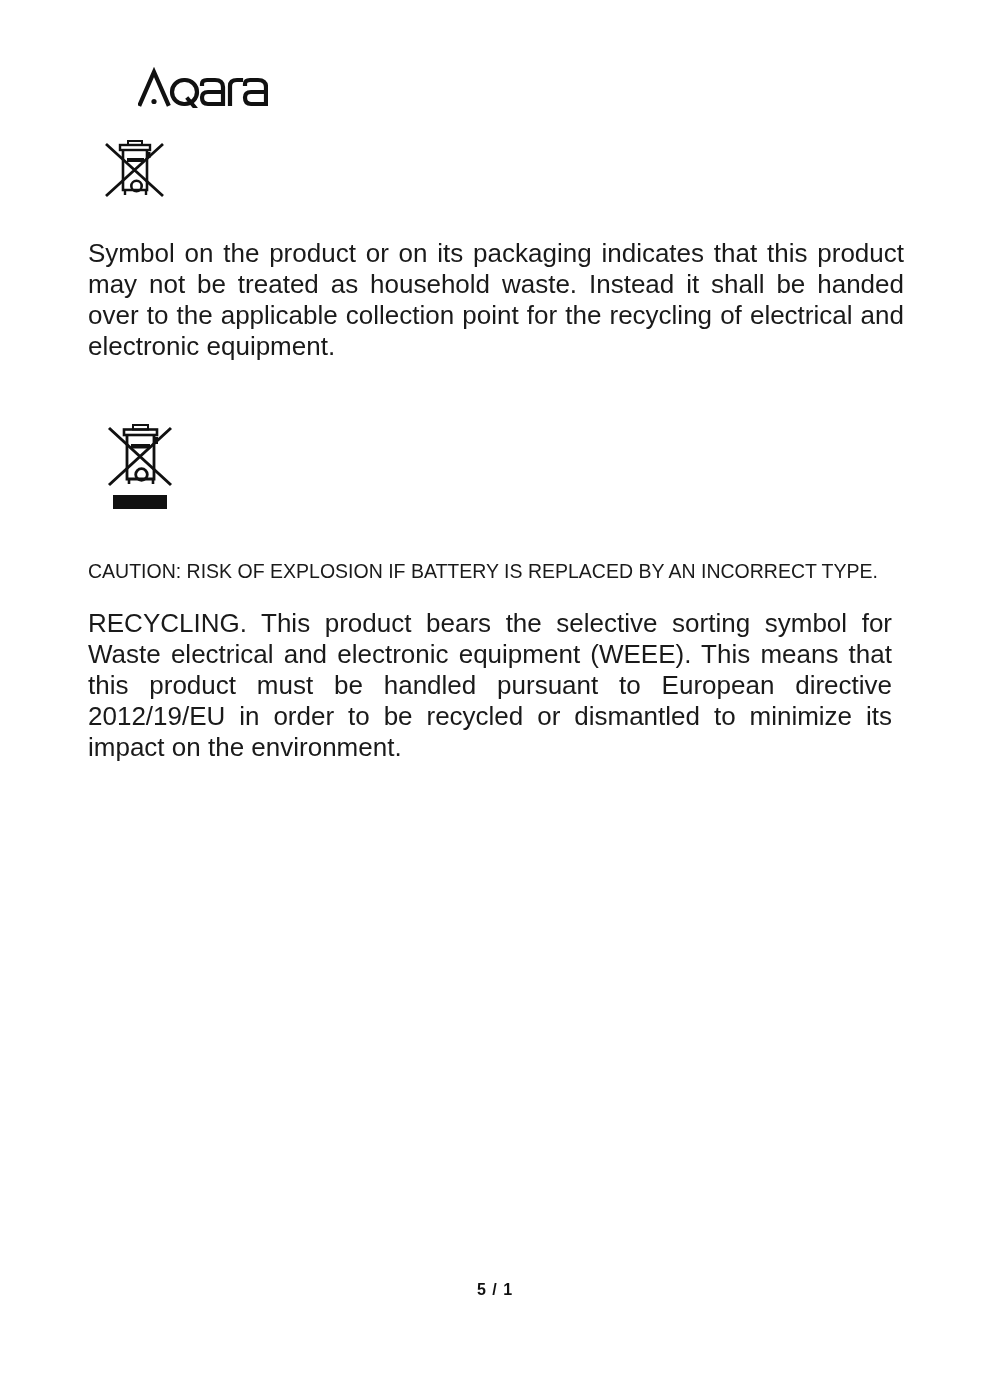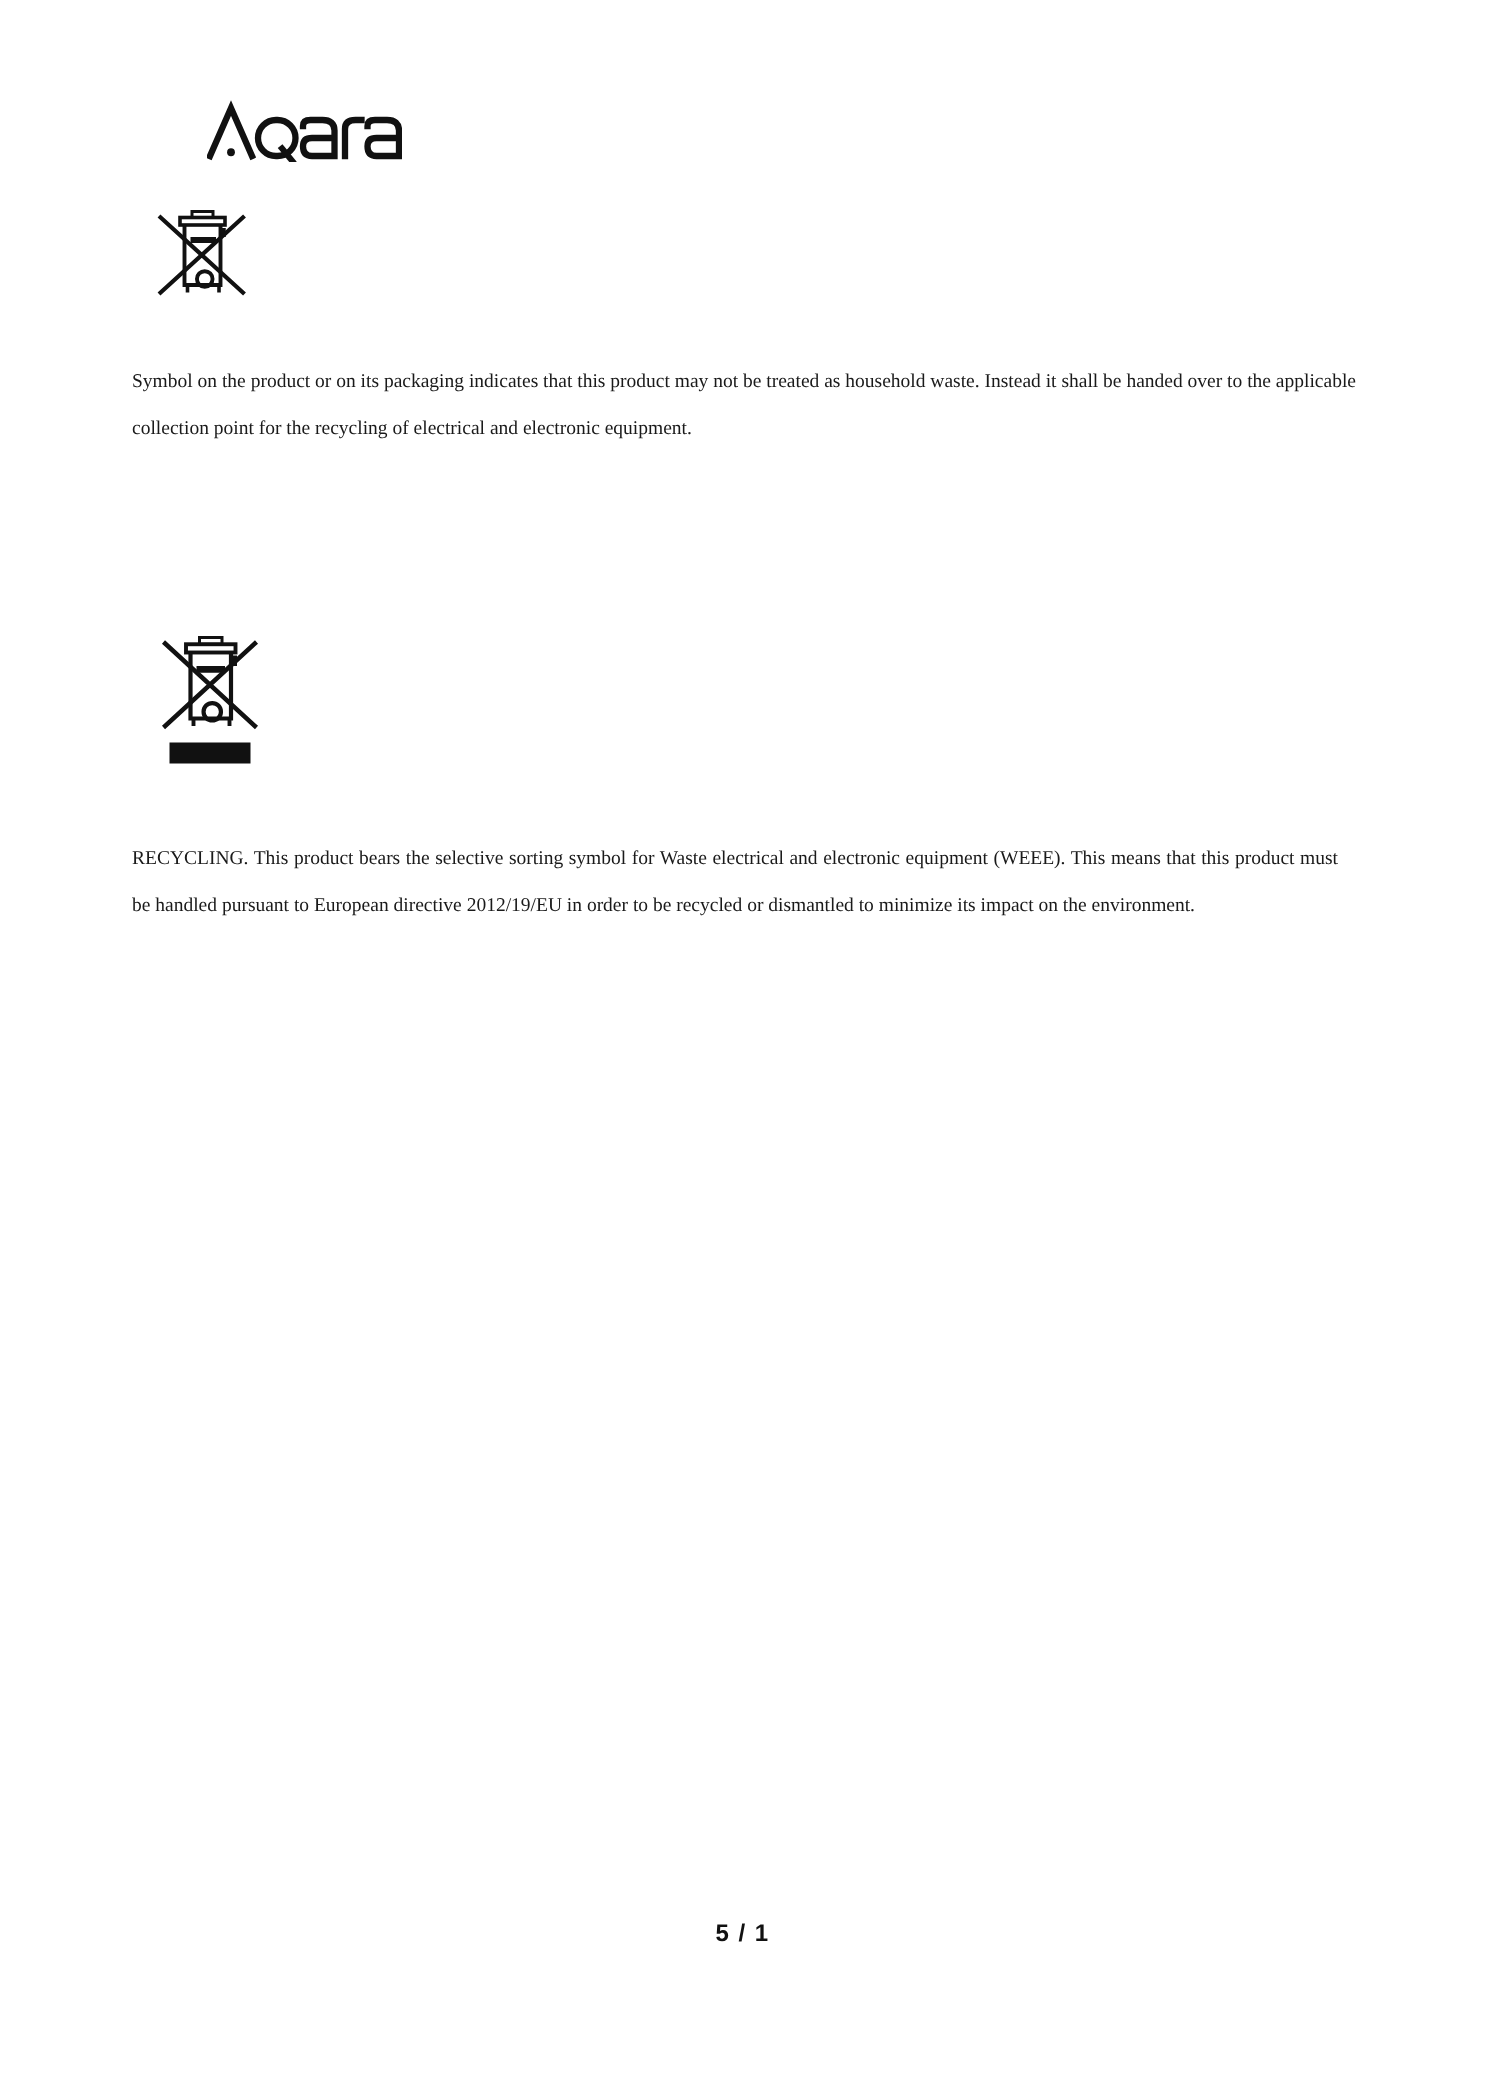--- a/index.html
+++ b/index.html
@@ -52,27 +52,26 @@
   .weee-1 svg, .weee-2 svg { display: block; }
 
   
   .content {
     position: absolute;
     left: 88px;
     top: 238px;
     width: 816px;
   }
   .para {
-    font-size: 13px;
+    font-size: 26px;
     line-height: 31px;
     text-align: justify;
     text-justify: inter-word;
     margin: 0;
     color: #1a1a1a;
-    font-family: Liberation Serif, serif;
   }
 
   .block-caution {
     position: absolute;
     left: 88px;
     top: 556px;
     width: 816px;
   }
   .caution-line {
     font-size: 19.5px;
@@ -164,20 +163,21 @@
 
       <rect x="8" y="78" width="54" height="14" fill="#111111"></rect>
     </svg>
   </div>
 
   <div class="content">
     <p class="para para-last">Symbol on the product or on its packaging indicates that this product may not be treated as household waste. Instead it shall be handed over to the applicable collection point for the recycling of electrical and electronic equipment.</p>
   </div>
 
   <div class="block-caution">
+    <p class="caution-line">CAUTION: RISK OF EXPLOSION IF BATTERY IS REPLACED BY AN INCORRECT TYPE.</p>
 
 
     <p class="para para-spaced">RECYCLING. This product bears the selective sorting symbol for Waste electrical and electronic equipment (WEEE). This means that this product must be handled pursuant to European directive 2012/19/EU in order to be recycled or dismantled to minimize its impact on the environment.</p>
 
   </div>
 
   <div class="footer">5 / 1</div>
 
 </div>
 

